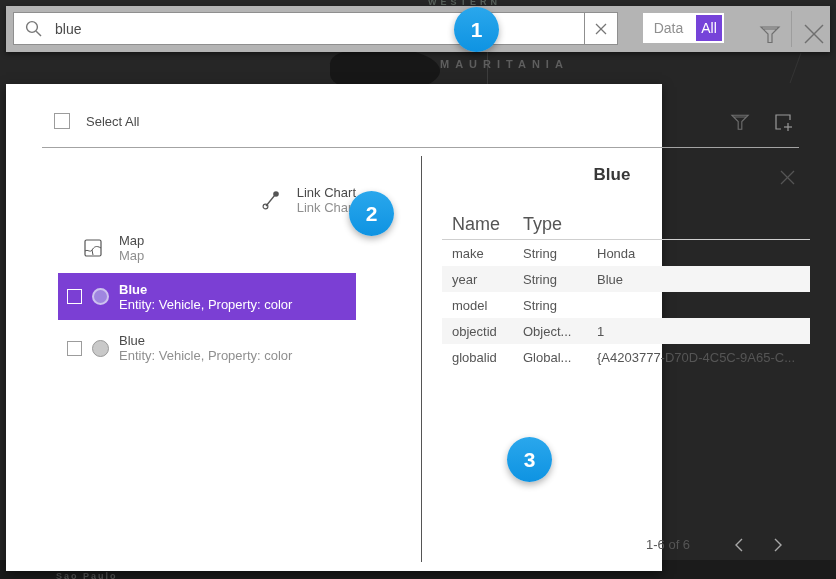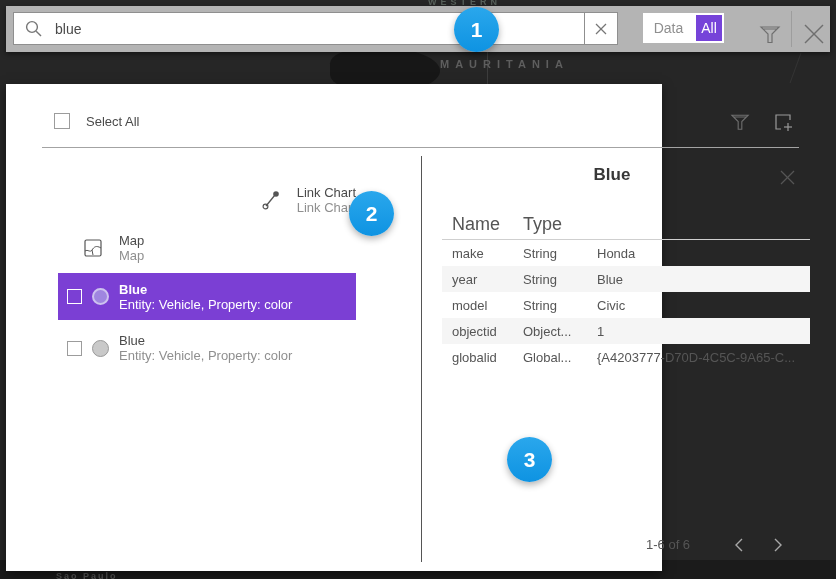--- a/index.html
+++ b/index.html
@@ -258,21 +258,20 @@
       <span>Honda</span>
     </div>
     <div class="trow grid3">
       <span>year</span>
       <span>String</span>
       <span>Blue</span>
     </div>
     <div class="trow grid3">
       <span>model</span>
       <span>String</span>
-      <span>Civic</span>
     </div>
     <div class="trow grid3">
       <span>objectid</span>
       <span>Object...</span>
       <span>1</span>
     </div>
     <div class="trow grid3">
       <span>globalid</span>
       <span>Global...</span>
       <span>{A4203777-D70D-4C5C-9A65-C...</span>

